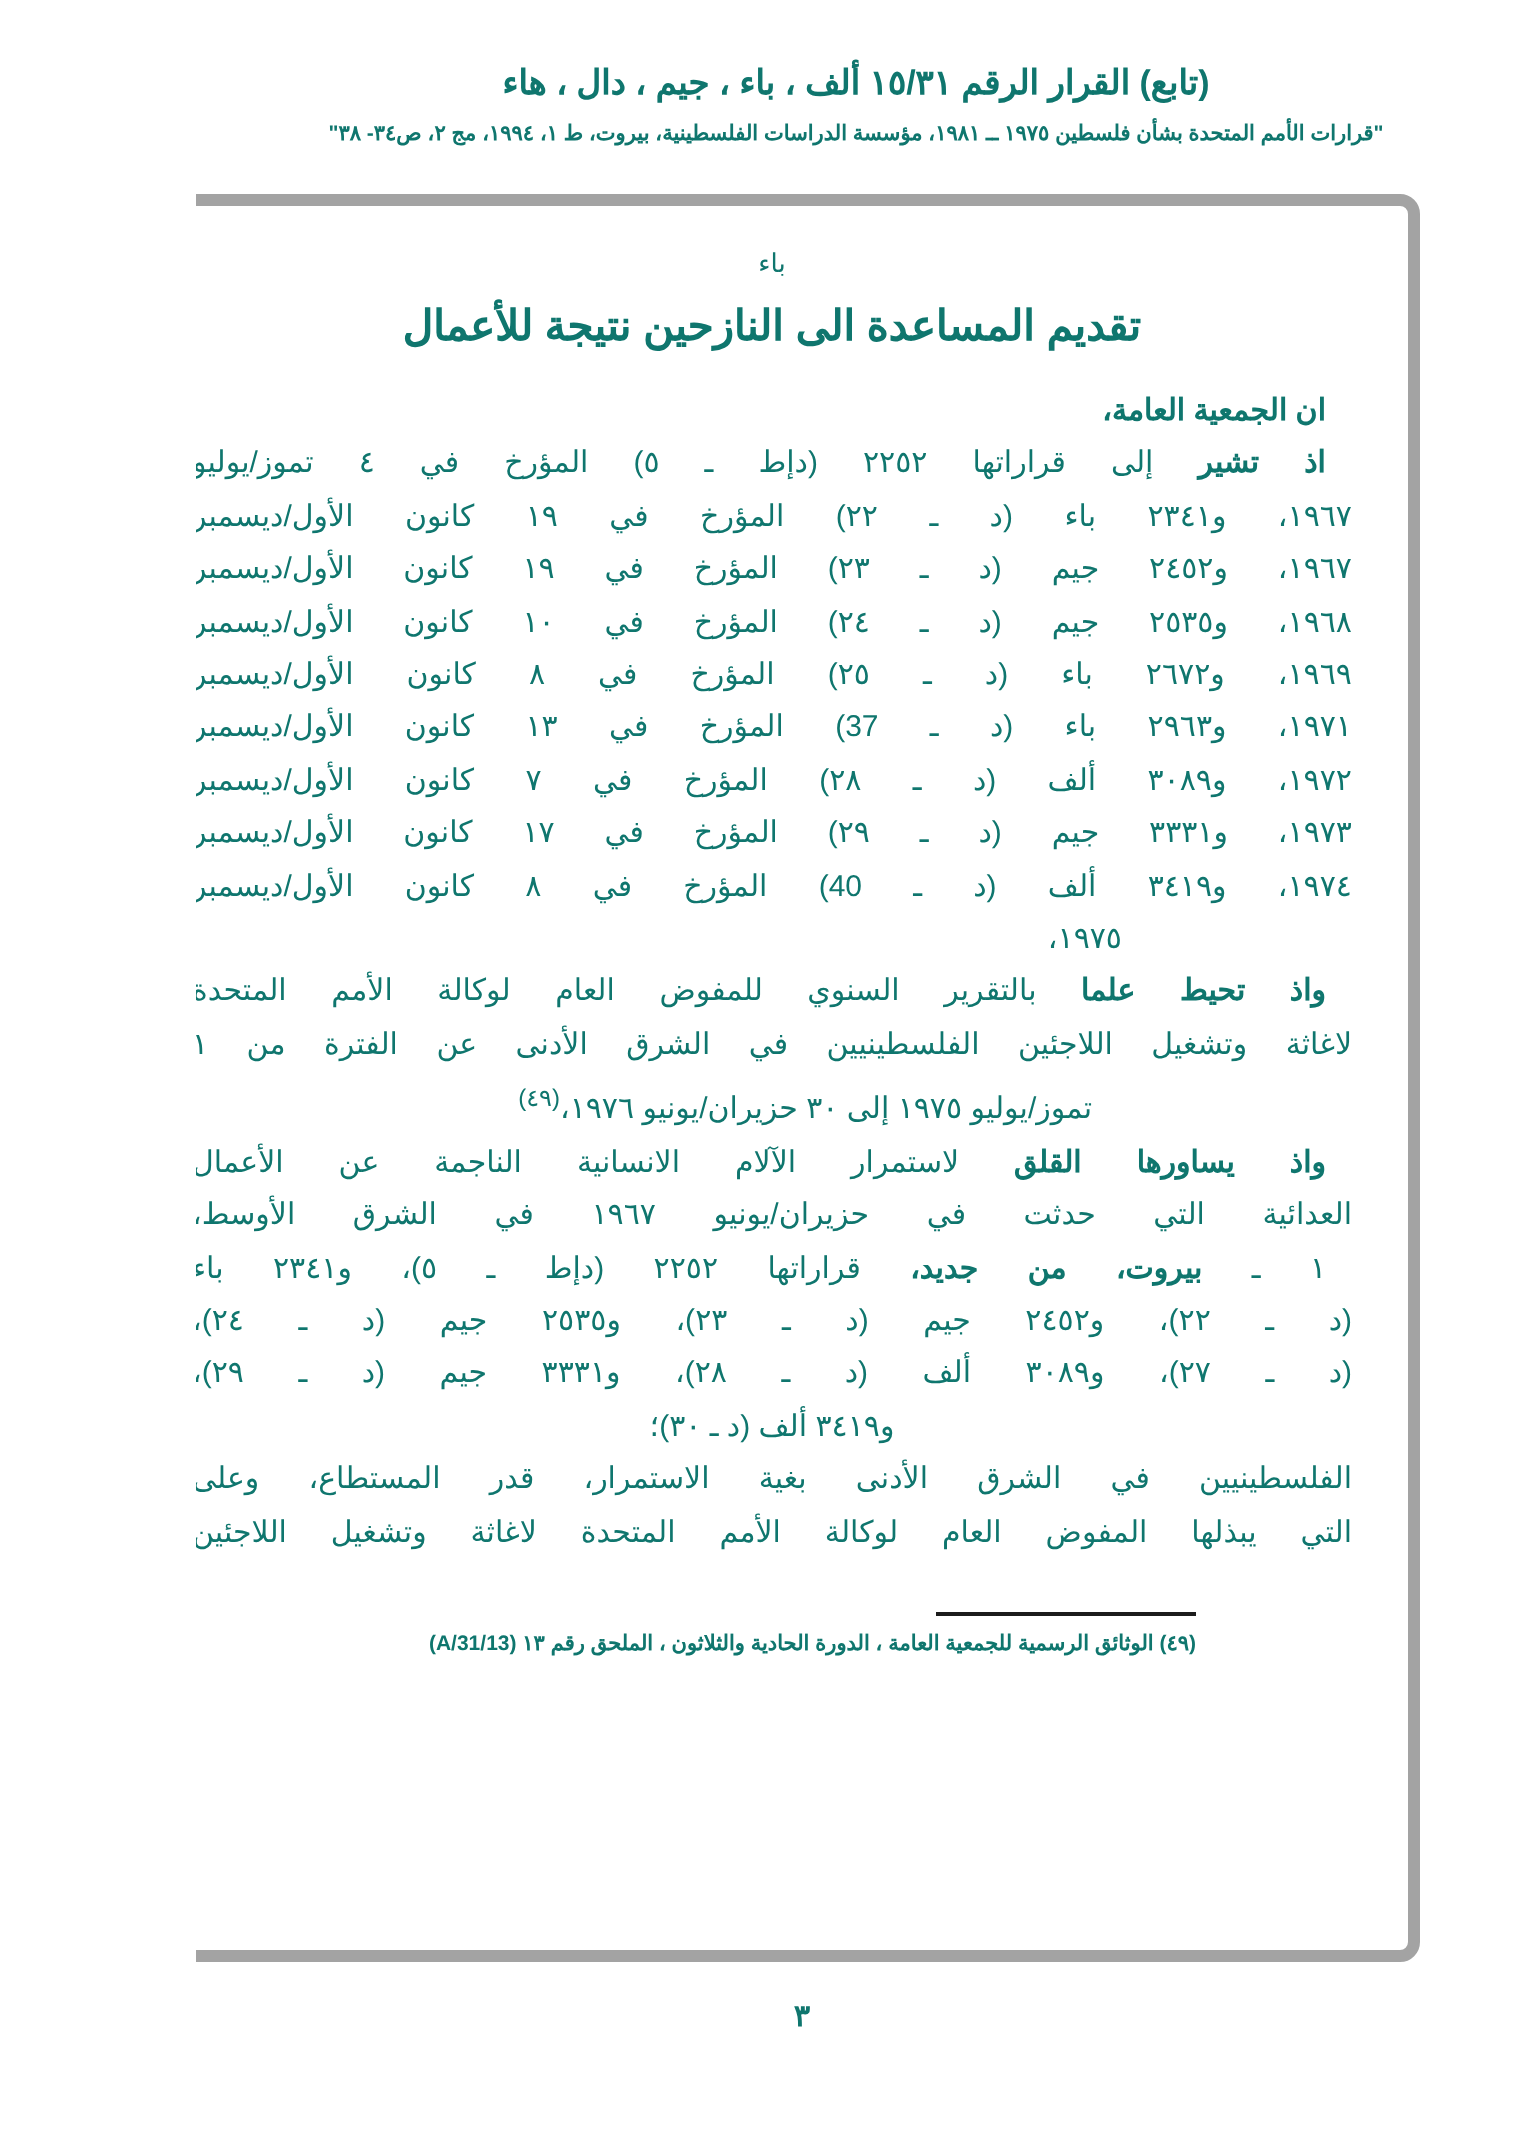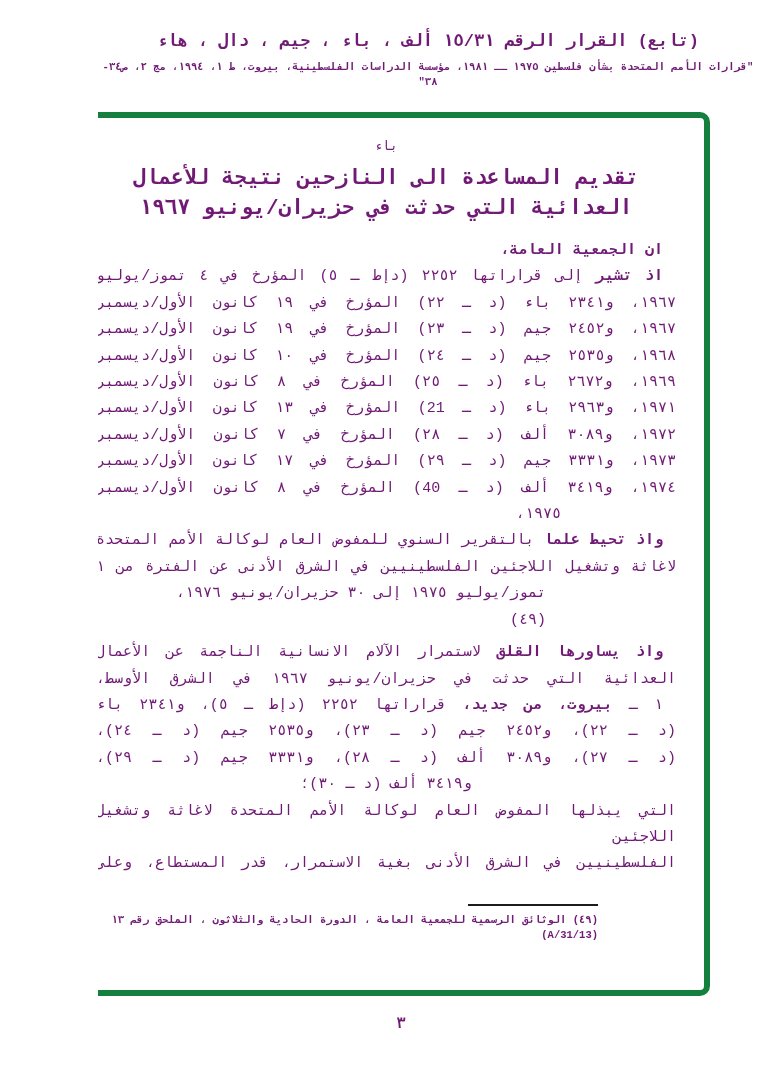--- a/index.html
+++ b/index.html
@@ -1,45 +1,45 @@
 <!DOCTYPE html>
 <html lang="ar" dir="rtl"><head>
 <meta charset="utf-8">
 <style>
   html,body { margin:0; padding:0; background:#ffffff; }
   .page {
     width:660px; height:1078px; position:relative; overflow:hidden;
-    background:#ffffff; color:#701a75;
-    font-family:Liberation Mono, monospace; direction:rtl;
+    background:#ffffff; color:#0f766e;
+    font-family:Liberation Sans, sans-serif; direction:rtl;
   }
   
   .doc-header { padding-top:30px; }
   .h1 { text-align:center; font-weight:bold; font-size:17px; line-height:24px; }
   .h2 { text-align:center; font-weight:bold; font-size:10.5px; line-height:15px; margin-top:6px; letter-spacing:0.1px; }
 
   
   .green-box {
     box-sizing:border-box; width:656px; height:884px;
     margin:22px 48px 0 54px;
-    border:6px solid #15803d; border-radius:10px;
+    border:6px solid #a3a3a3; border-radius:10px;
     padding:20px 28px 0 36px; overflow:hidden; background:#fff;
   }
   .sec-letter { text-align:center; font-size:13px; line-height:18px; }
   .sec-title  { text-align:center; font-weight:bold; font-size:21px; line-height:30px; }
   .sec-title.first { margin-top:8px; }
 
   .doc-body { margin-top:14px; font-size:15px; line-height:26.4px; }
   .line { min-height:26.4px; }
   .jline { text-align:justify; text-align-last:justify; }
   .indent { text-indent:13px; }
   .bold { font-weight:bold; }
   .end-right-115 { text-align:right; padding-right:115px; }
   .end-right-130 { text-align:right; padding-right:130px; }
   .end-center { text-align:center; }
-  sup.ref { font-size:15px; vertical-align:6px; font-weight:normal;margin-left:48px; }
+  sup.ref { font-size:12px; vertical-align:6px; font-weight:normal;margin-left:48px; }
 
   
   .footnote { margin-top:26px; margin-left:0; margin-right:0; padding-right:0; }
   .footnote-inner { margin-right:78px; text-align:right; }
   .footnote-rule { width:130px; height:2px; background:#1c1c1c; margin-bottom:7px; }
   .footnote-text { font-size:10.5px; font-weight:bold; line-height:15px; }
 
   .page-number { text-align:center; font-weight:bold; font-size:15px; margin-top:18px; position:relative; left:-27px; }
 </style>
 </head>
@@ -49,51 +49,50 @@
 
   <div class="doc-header">
     <div class="h1">(تابع) القرار الرقم ١٥/٣١ ألف ، باء ، جيم ، دال ، هاء</div>
     <div class="h2">"قرارات الأمم المتحدة بشأن فلسطين ١٩٧٥ ــ ١٩٨١، مؤسسة الدراسات الفلسطينية، بيروت، ط ١، ١٩٩٤، مج ٢، ص٣٤- ٣٨"</div>
   </div>
 
   <div class="green-box">
 
     <div class="sec-letter">باء</div>
     <div class="sec-title first">تقديم المساعدة الى النازحين نتيجة للأعمال</div>
-    <div class="sec-title">العدائية التي حدثت في حزيران/يونيو ١٩٦٧</div>
 
     <div class="doc-body">
 
       <div class="line indent bold">ان الجمعية العامة،</div>
 
       <div class="line jline indent"><span class="bold">اذ تشير</span><span> إلى قراراتها ٢٢٥٢ (دإط ـ ٥) المؤرخ في ٤ تموز/يوليو</span></div>
       <div class="line jline">١٩٦٧، و٢٣٤١ باء (د ـ ٢٢) المؤرخ في ١٩ كانون الأول/ديسمبر</div>
       <div class="line jline">١٩٦٧، و٢٤٥٢ جيم (د ـ ٢٣) المؤرخ في ١٩ كانون الأول/ديسمبر</div>
       <div class="line jline">١٩٦٨، و٢٥٣٥ جيم (د ـ ٢٤) المؤرخ في ١٠ كانون الأول/ديسمبر</div>
       <div class="line jline">١٩٦٩، و٢٦٧٢ باء (د ـ ٢٥) المؤرخ في ٨ كانون الأول/ديسمبر</div>
-      <div class="line jline">١٩٧١، و٢٩٦٣ باء (د ـ 21) المؤرخ في ١٣ كانون الأول/ديسمبر</div>
+      <div class="line jline">١٩٧١، و٢٩٦٣ باء (د ـ 37) المؤرخ في ١٣ كانون الأول/ديسمبر</div>
       <div class="line jline">١٩٧٢، و٣٠٨٩ ألف (د ـ ٢٨) المؤرخ في ٧ كانون الأول/ديسمبر</div>
       <div class="line jline">١٩٧٣، و٣٣٣١ جيم (د ـ ٢٩) المؤرخ في ١٧ كانون الأول/ديسمبر</div>
       <div class="line jline">١٩٧٤، و٣٤١٩ ألف (د ـ 40) المؤرخ في ٨ كانون الأول/ديسمبر</div>
       <div class="line end-right-115">١٩٧٥،</div>
 
       <div class="line jline indent"><span class="bold">واذ تحيط علما</span><span> بالتقرير السنوي للمفوض العام لوكالة الأمم المتحدة</span></div>
       <div class="line jline">لاغاثة وتشغيل اللاجئين الفلسطينيين في الشرق الأدنى عن الفترة من ١</div>
       <div class="line end-right-130"><span>تموز/يوليو ١٩٧٥ إلى ٣٠ حزيران/يونيو ١٩٧٦،</span><sup class="ref">(٤٩)</sup></div>
 
       <div class="line jline indent"><span class="bold">واذ يساورها القلق</span><span> لاستمرار الآلام الانسانية الناجمة عن الأعمال</span></div>
       <div class="line jline">العدائية التي حدثت في حزيران/يونيو ١٩٦٧ في الشرق الأوسط،</div>
 
       <div class="line jline indent"><span>١ ـ </span><span class="bold">بيروت، من جديد،</span><span> قراراتها ٢٢٥٢ (دإط ـ ٥)، و٢٣٤١ باء</span></div>
       <div class="line jline">(د ـ ٢٢)، و٢٤٥٢ جيم (د ـ ٢٣)، و٢٥٣٥ جيم (د ـ ٢٤)،</div>
       <div class="line jline">(د ـ ٢٧)، و٣٠٨٩ ألف (د ـ ٢٨)، و٣٣٣١ جيم (د ـ ٢٩)،</div>
       <div class="line end-center">و٣٤١٩ ألف (د ـ ٣٠)؛</div>
 
+      <div class="line jline">الفلسطينيين في الشرق الأدنى بغية الاستمرار، قدر المستطاع، وعلى</div>
       <div class="line jline">التي يبذلها المفوض العام لوكالة الأمم المتحدة لاغاثة وتشغيل اللاجئين</div>
-      <div class="line jline">الفلسطينيين في الشرق الأدنى بغية الاستمرار، قدر المستطاع، وعلى</div>
 
     </div>
 
     <div class="footnote">
       <div class="footnote-inner">
         <div class="footnote-rule"></div>
         <div class="footnote-text">(٤٩) الوثائق الرسمية للجمعية العامة ، الدورة الحادية والثلاثون ، الملحق رقم ١٣ (A/31/13)</div>
       </div>
     </div>
 

